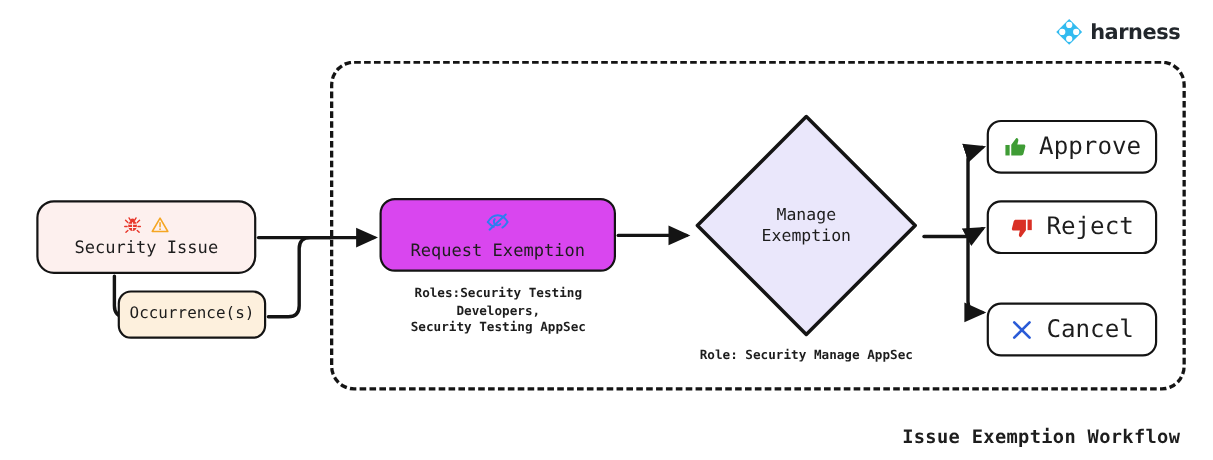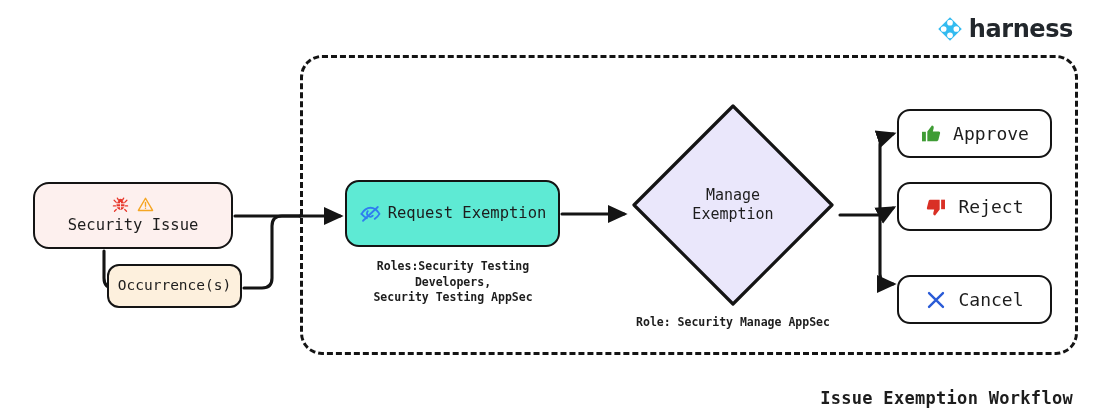--- a/index.html
+++ b/index.html
@@ -30,21 +30,21 @@
     position: absolute;
     right: 30px;
     top: 16px;
     display: flex;
     align-items: center;
     gap: 6px;
   }
   .brand-mark { width: 26px; height: 26px; display: block; }
   .brand-name {
     font-family: "DejaVu Sans", "Liberation Sans", sans-serif;
-    font-size: 24px;
+    font-size: 19px;
     font-weight: 700;
     color: #22272c;
     letter-spacing: -0.4px;
     line-height: 1;
   }
 
   
   .node {
     position: absolute;
     box-sizing: border-box;
@@ -79,37 +79,37 @@
     left: 107px; top: 264px;
     width: 135px; height: 44px;
     background: #fdf0dd;
     border-radius: 12px;
   }
   #node-occurrences .node-label { font-size: 14.5px; }
 
   #node-request-exemption {
     left: 345px; top: 180px;
     width: 215px; height: 67px;
-    background: #5eead4;
+    background: #d946ef;
     border-radius: 14px;
-    flex-direction: row;
+    flex-direction: column;
     gap: 6px;
   }
 
   .action-node {
     width: 155px; height: 49px;
     background: #ffffff;
     border-radius: 13px;
     flex-direction: row;
     gap: 11px;
   }
   #node-approve { left: 897px; top: 109px; }
   #node-reject  { left: 897px; top: 182px; align-items: center; }
   #node-cancel  { left: 897px; top: 258px; margin-top: 17px; }
-  .action-node .node-label { font-size: 18px; }
+  .action-node .node-label { font-size: 22px; }
 
   
   #node-manage-exemption {
     position: absolute;
     left: 628px; top: 100px;
     width: 210px; height: 210px;
     z-index: 3;
   }
   #node-manage-exemption .diamond-text {
     position: absolute;

